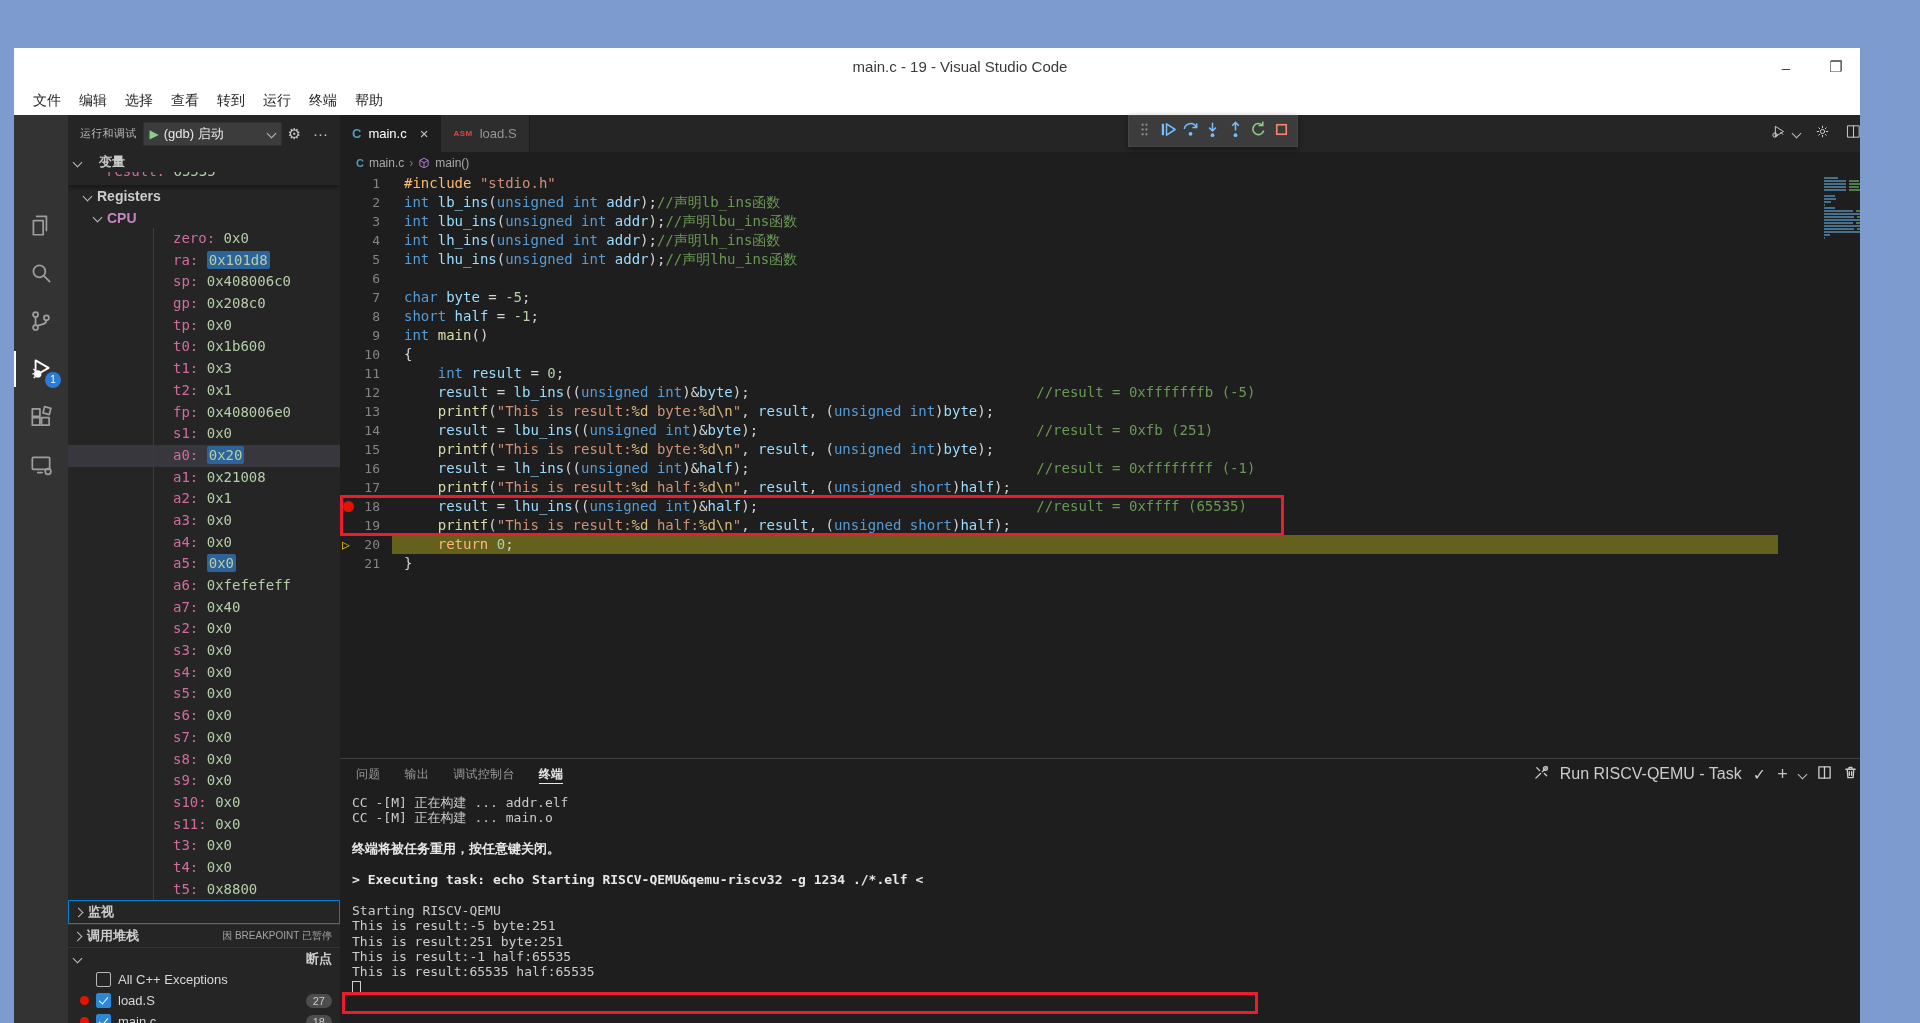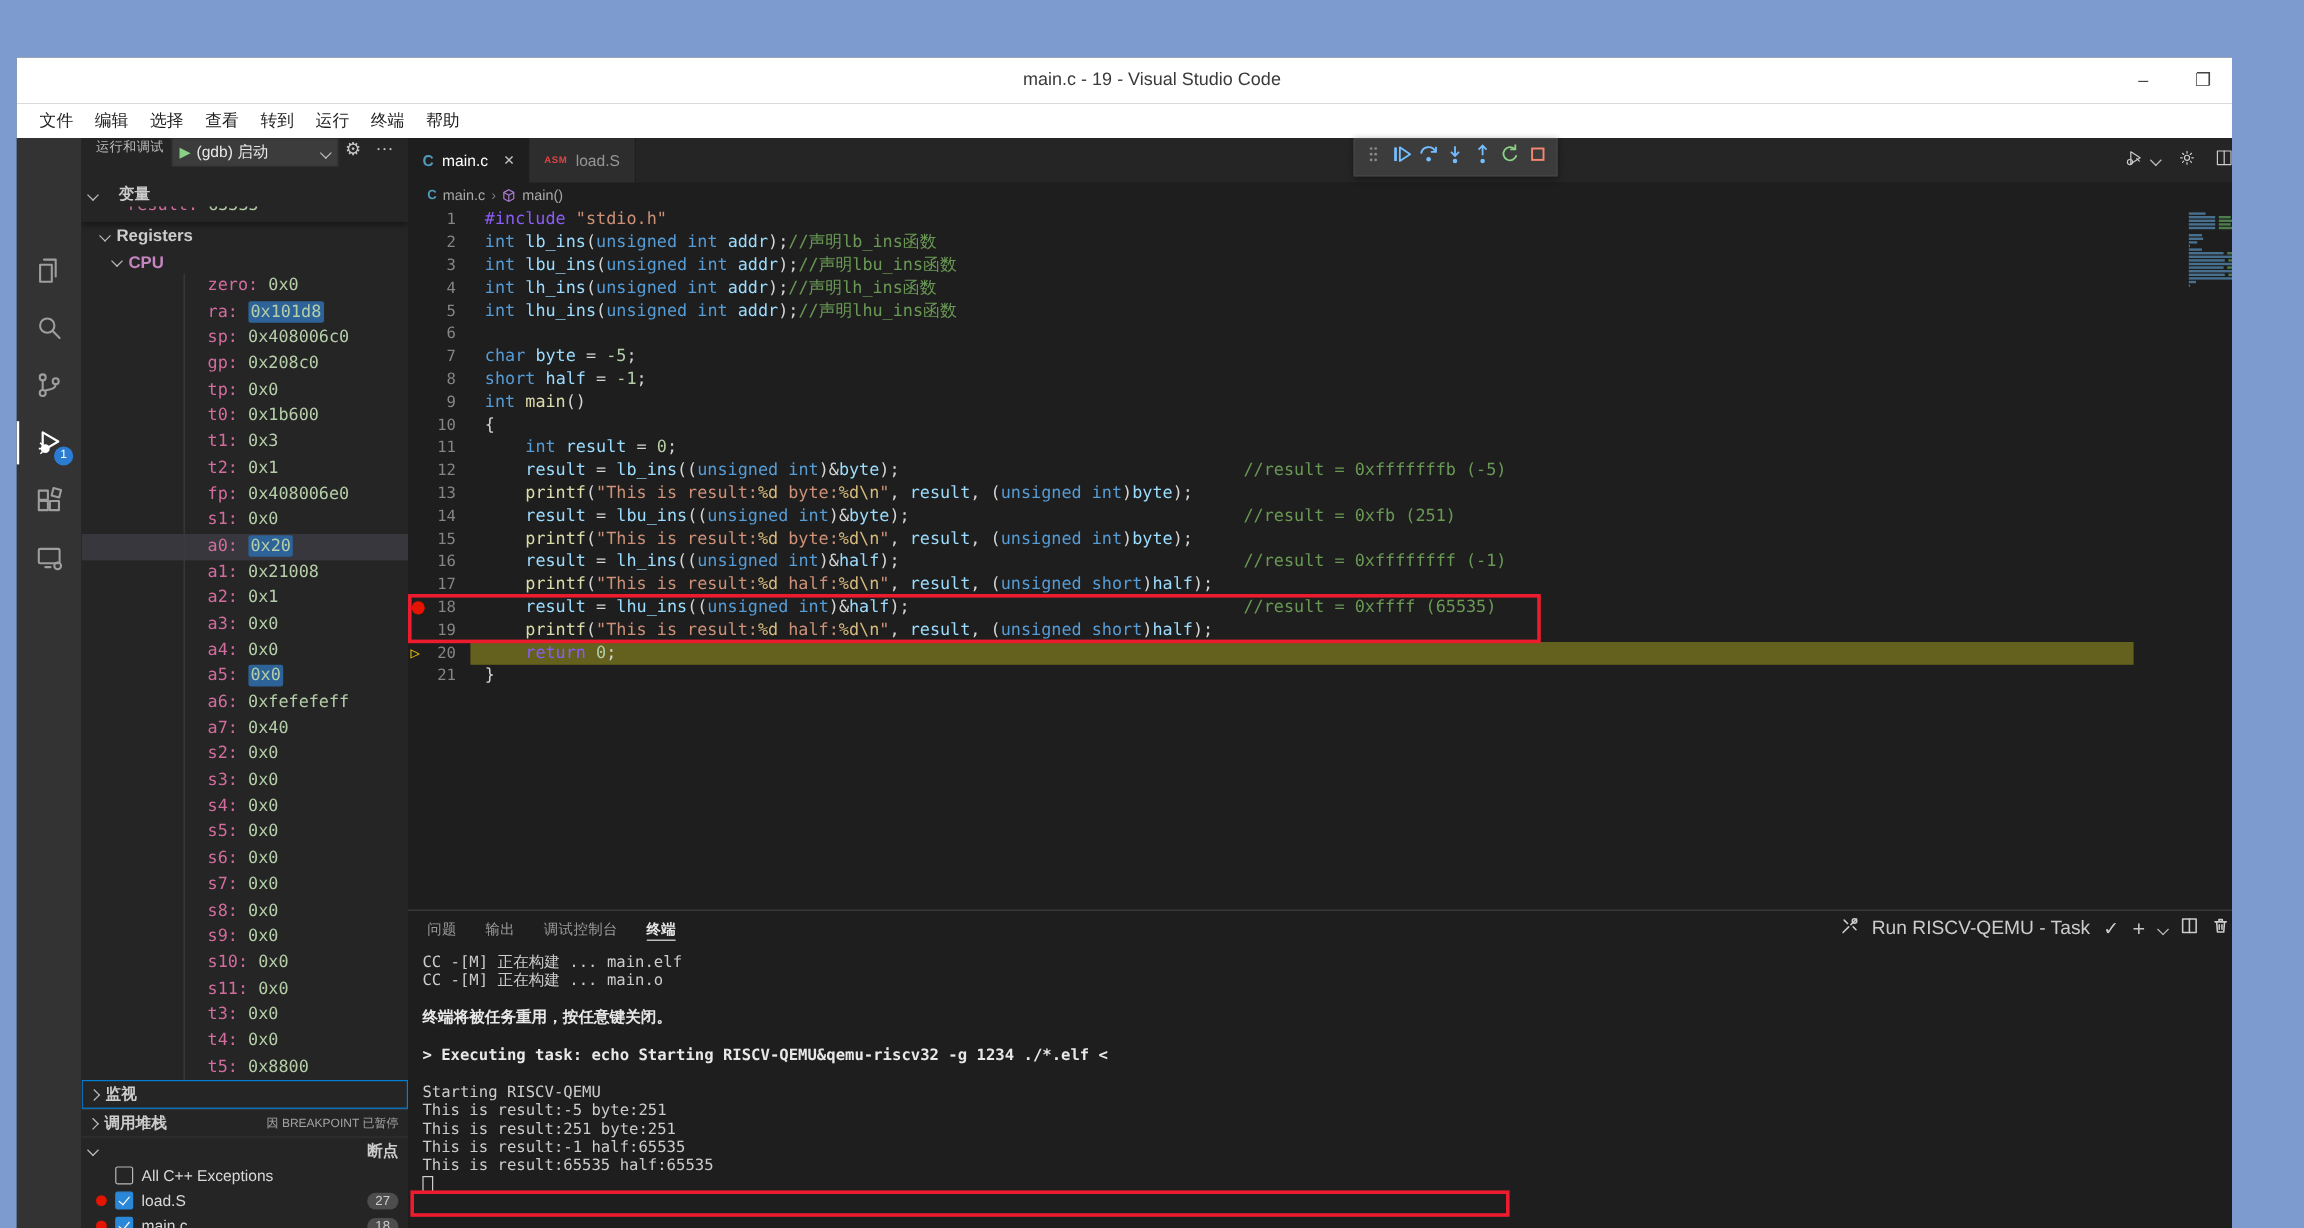--- a/index.html
+++ b/index.html
@@ -20,21 +20,21 @@
 
   
   .activity { width:54px; background:#333333; position:relative; flex:none; }
   .abar-item { position:absolute; left:0; width:54px; height:48px; display:flex; align-items:center; justify-content:center; }
   .abar-item svg { width:26px; height:26px; }
   .abar-item.active::before { content:""; position:absolute; left:0; top:6px; bottom:6px; width:2px; background:#ffffff; }
   .abar-badge { position:absolute; right:7px; bottom:5px; min-width:16px; height:16px; border-radius:8px; background:#2b7cd3; color:#fff; font-size:10px; line-height:16px; text-align:center; }
 
   
   .sidebar { width:272px; background:#252526; position:relative; flex:none; overflow:hidden; color:#cccccc; }
-  .side-header { height:37px; display:flex; padding:0 6px 0 12px; }
+  .side-header { height:37px; display:flex; align-items:center; padding:0 6px 0 12px; }
   .side-header .hl { font-size:11px; color:#bbbbbb; letter-spacing:.3px; margin-right:6px; white-space:nowrap; }
   .launch-box { height:24px; background:#3c3c3c; border:1px solid #303031; display:flex; align-items:center; padding:0 6px; flex:1; min-width:0; }
   .launch-box .play { color:#89d185; font-size:12px; margin-right:5px; }
   .launch-box .lbl { font-size:13px; color:#e8e8e8; white-space:nowrap; overflow:hidden; flex:1; }
   .chev { display:inline-block; width:7px; height:7px; border-right:1.4px solid #bdbdbd; border-bottom:1.4px solid #bdbdbd; transform:rotate(45deg); flex:none; }
   .chev.right { transform:rotate(-45deg); }
   .chev.up { transform:rotate(-135deg); }
   .hdr-ico { color:#c5c5c5; font-size:15px; padding:0 6px; }
   .sec-h { display:flex; align-items:center; gap:18px; padding-left:6px; font-size:13px; font-weight:bold; color:#cccccc; }
   .sec-варh { height:20px; }
@@ -75,21 +75,21 @@
   .breadcrumb .ficon-c { color:#519aba; font-weight:bold; font-size:11px; }
   .bc-sep { color:#7a7a7a; font-size:12px; }
 
   .codearea { position:relative; height:584px; flex:none; overflow:hidden; font-family:"DejaVu Sans Mono", monospace; }
   .code-line { position:relative; height:19px; line-height:19px; font-size:14px; white-space:pre; }
   .code-line .lnum { position:absolute; left:0; width:40px; text-align:right; color:#858585; font-size:13px; }
   .code-line .ltext { position:absolute; left:64px; top:0; }
   .cur-bg { position:absolute; left:52px; top:0; width:1386px; height:19px; background:#63611d; }
   .bp-dot { position:absolute; left:3px; top:4px; width:11px; height:11px; border-radius:50%; background:#e51400; }
   .cur-arrow { position:absolute; left:2px; top:0; color:#ffcc00; font-size:13px; line-height:19px; }
-  .tok-k{color:#569cd6} .tok-p{color:#8b5cf6} .tok-s{color:#ce9178} .tok-e{color:#d7ba7d}
+  .tok-k{color:#569cd6} .tok-p{color:#fdba74} .tok-s{color:#ce9178} .tok-e{color:#d7ba7d}
   .tok-c{color:#6a9955} .tok-n{color:#b5cea8} .tok-v{color:#9cdcfe} .tok-f{color:#dcdcaa} .tok-w{color:#d4d4d4}
 
   .dbg-toolbar { position:absolute; left:788px; top:0; width:170px; height:32px; background:#3c3c3c; border:1px solid #454545; box-shadow:0 2px 6px rgba(0,0,0,.4); display:flex; align-items:center; justify-content:space-around; padding:0 4px; z-index:6; }
   .dbg-toolbar svg { width:19px; height:19px; }
 
   .minimap { position:absolute; right:10px; top:3px; width:72px; }
   .mm-row { height:2px; margin-bottom:1px; display:flex; gap:3px; }
   .mm-b { background:#47708f; height:2px; }
   .mm-g { background:#4d7c4d; height:2px; }
   .mm-border { position:absolute; right:8px; top:0; bottom:0; width:1px; background:#3c3c3c; }
@@ -508,21 +508,21 @@
                   </svg></span>
               <span><svg viewBox="0 0 16 16">
                     <path class="stw" d="M3 4.5h10M6.5 4V2.5h3V4M4.5 4.5l.7 9h5.6l.7-9M6.8 7v4M9.2 7v4"></path>
                   </svg></span>
               <span class="chev up"></span>
               <span class="p-ico" style="font-size:16px">×</span>
             </div>
           </div>
           <div class="terminal">
             <div id="terminal-lines">
-                <div class="term-line">CC -[M] 正在构建 ... main.elf</div>
+                <div class="term-line">CC -[M] 正在构建 ... addr.elf</div>
                 <div class="term-line">CC -[M] 正在构建 ... main.o</div>
                 <div class="term-line"> </div>
                 <div class="term-line bold">终端将被任务重用，按任意键关闭。</div>
                 <div class="term-line"> </div>
                 <div class="term-line bold">&gt; Executing task: echo Starting RISCV-QEMU&amp;qemu-riscv32 -g 1234 ./*.elf &lt;</div>
                 <div class="term-line"> </div>
                 <div class="term-line">Starting RISCV-QEMU</div>
                 <div class="term-line">This is result:-5 byte:251</div>
                 <div class="term-line">This is result:251 byte:251</div>
                 <div class="term-line">This is result:-1 half:65535</div>

